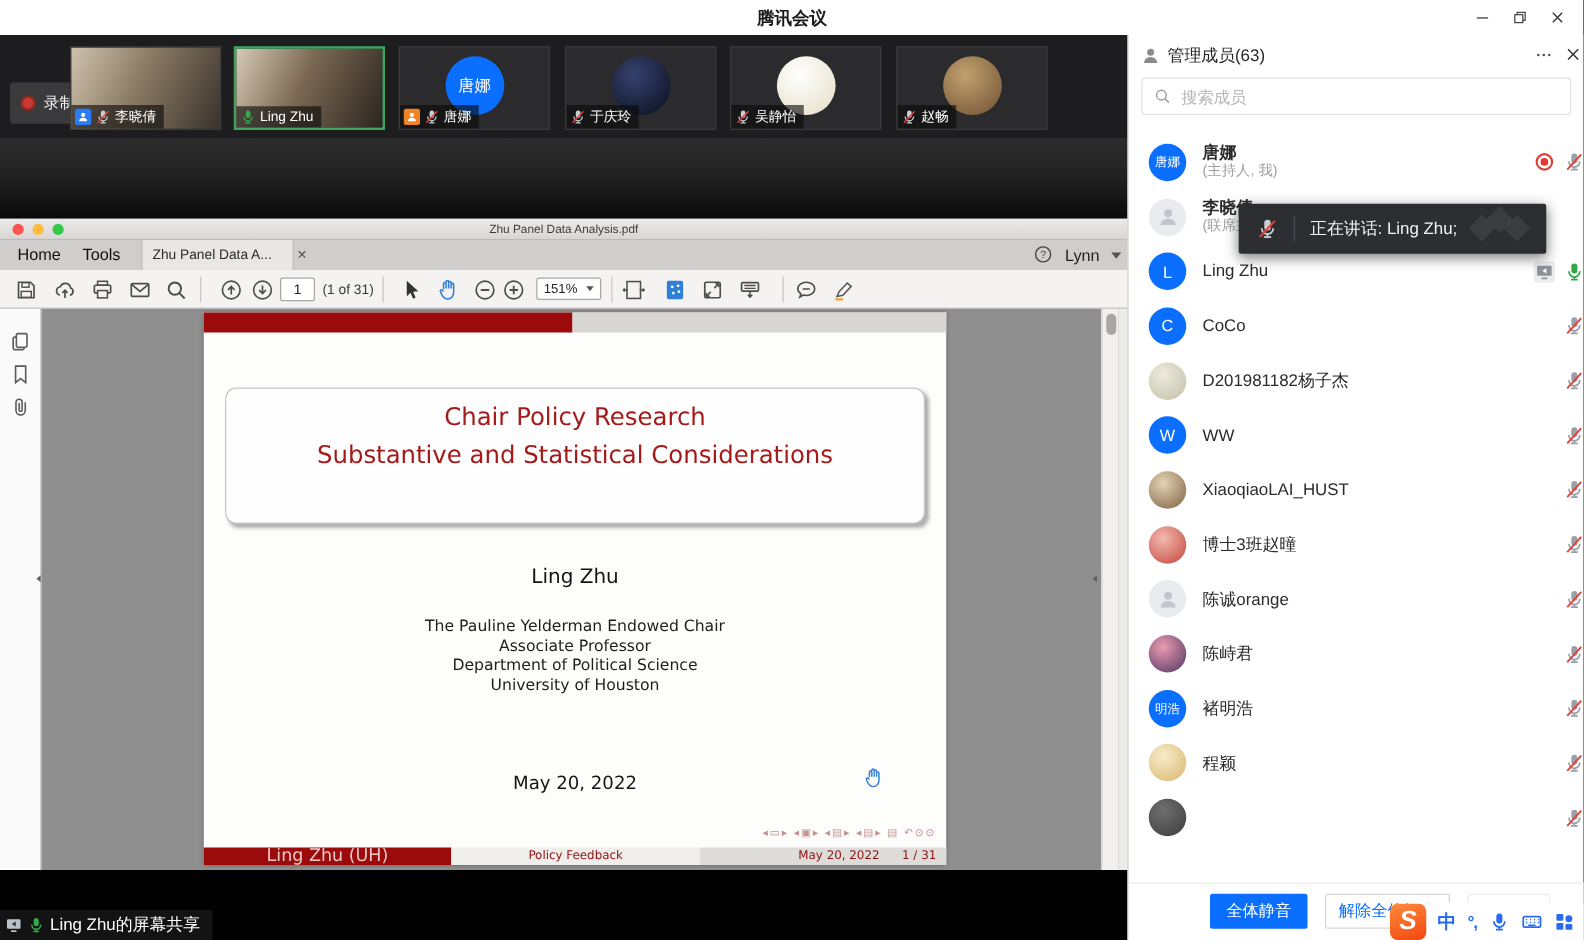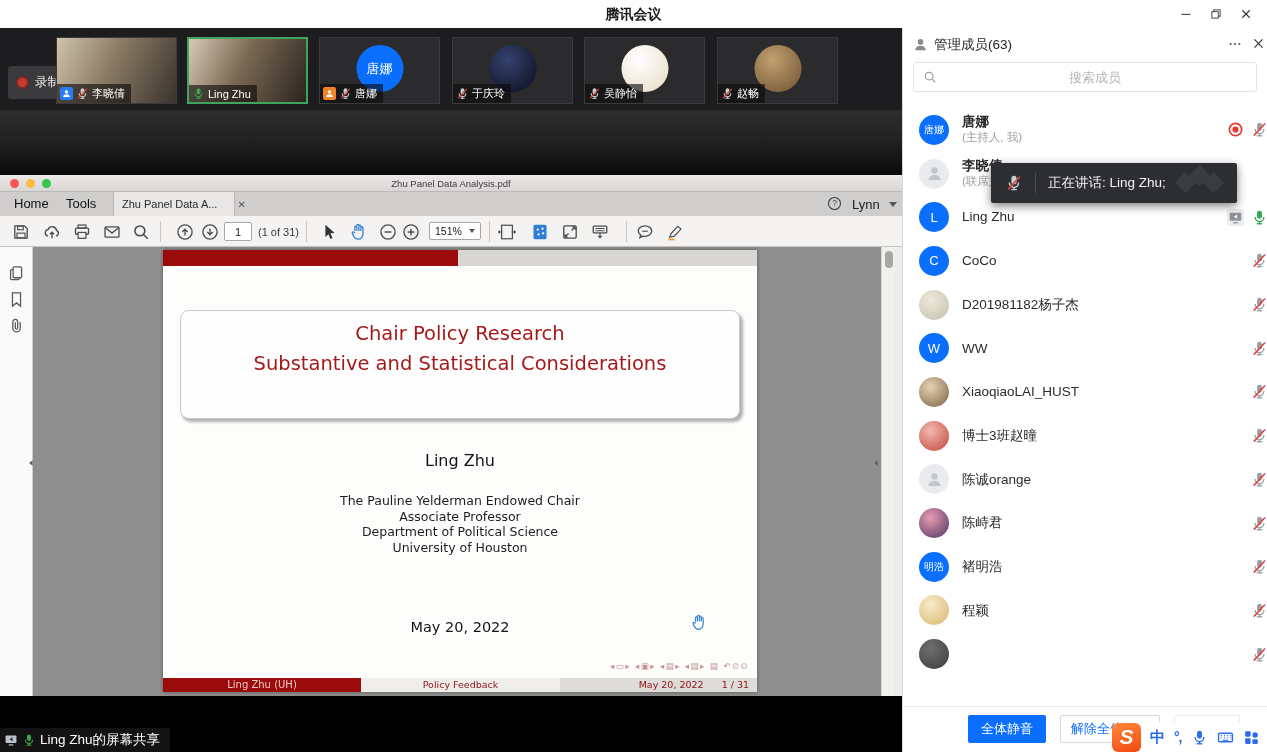--- a/index.html
+++ b/index.html
@@ -63,39 +63,39 @@
   .title-card{position:absolute;left:17px;top:60px;width:558px;height:107px;background:#fefefe;border:1px solid #c9c9c9;border-radius:9px;box-shadow:2.5px 3px 3px rgba(80,80,80,.45);}
   .title-card .tl-line{text-align:center;color:#a41a1a;font-size:19.5px;line-height:30px;font-family:"DejaVu Sans",sans-serif;}
   .title-card .pad{padding-top:8px;}
   .slide-author{position:absolute;left:0;width:594px;top:201px;text-align:center;font-size:16px;color:#141414;font-family:"DejaVu Sans",sans-serif;}
   .slide-affil{position:absolute;left:0;width:594px;top:243px;text-align:center;font-size:12.5px;line-height:15.5px;color:#1d1d1d;font-family:"DejaVu Sans",sans-serif;}
   .slide-contact{position:absolute;left:0;width:594px;top:315px;text-align:center;font-size:12.5px;line-height:15.5px;color:#1d1d1d;font-style:italic;font-family:"DejaVu Sans",sans-serif;}
   .slide-date{position:absolute;left:0;width:594px;top:369px;text-align:center;font-size:14.5px;color:#141414;font-family:"DejaVu Sans",sans-serif;}
   .hand-cursor{position:absolute;left:527px;top:364px;width:17px;height:17px;color:#555;}
   .nav-symbols{position:absolute;right:8px;top:411px;font-size:8.5px;letter-spacing:1.5px;color:#c49090;}
   .slide-footer{position:absolute;left:0;bottom:0;width:594px;height:14px;display:flex;font-family:"DejaVu Sans",sans-serif;}
-  .f-left{width:198px;background:#9c0b0b;color:#eec7c7;font-size:10px;text-align:center;line-height:14px;}
+  .f-left{width:198px;background:#9c0b0b;color:#eec7c7;font-size:14px;text-align:center;line-height:14px;}
   .f-center{width:199px;background:#f0eeeb;color:#8c1212;font-size:9.5px;text-align:center;line-height:14px;}
   .f-right{flex:1;background:#dedcd9;color:#8c1212;font-size:9.5px;line-height:14px;display:flex;justify-content:flex-end;gap:18px;padding-right:8px;}
   .blackzone{position:absolute;left:0;top:668px;width:902px;height:56px;background:#000;}
   .share-banner{position:absolute;left:0;top:700px;height:24px;background:#131313;display:flex;align-items:center;gap:4px;padding:0 10px 0 4px;}
   .share-banner .ic{width:14px;height:14px;}
   .share-banner .lb{color:#fff;font-size:13.5px;white-space:nowrap;}
   
   .panel{position:absolute;left:902px;top:28px;width:403px;height:724px;background:#fff;border-left:1px solid #d9d9d9;box-sizing:border-box;}
   .p-header{position:absolute;left:0;top:0;width:100%;height:32px;}
   .p-header .pic{position:absolute;left:10px;top:9px;width:15px;height:15px;color:#8a8a8a;}
   .p-title{position:absolute;left:31px;top:8px;font-size:13.5px;color:#262626;}
   .p-dots{position:absolute;right:62px;top:9px;width:16px;height:14px;color:#555;}
   .p-close{position:absolute;right:40px;top:9px;width:13px;height:13px;color:#333;}
   .ham-strip{position:absolute;right:0;top:0;width:20px;height:32px;background:#f2f2f2;border-left:1px solid #e6e6e6;box-sizing:border-box;display:flex;align-items:center;justify-content:center;}
   .ham-strip span{width:12px;height:10px;display:block;color:#555;}
   .searchbox{position:absolute;left:10px;top:34px;width:344px;height:30px;border:1px solid #e2e2e2;border-radius:3px;background:#fff;display:flex;align-items:center;box-sizing:border-box;padding:0 9px;gap:6px;}
   .searchbox .sic{width:14px;height:14px;color:#a0a0a0;flex:none;}
-  .searchbox input{border:none;outline:none;flex:1;font-size:13px;color:#4c1d95;font-family:inherit;text-align:center;}
+  .searchbox input{border:none;outline:none;flex:1;font-size:13px;color:#4c1d95;font-family:inherit;}
   .searchbox input::placeholder{color:#b5b5b5;}
   .plist{position:absolute;left:0;top:80px;width:100%;height:598px;overflow:hidden;}
   .p-row{height:43.7px;display:flex;align-items:center;padding-left:16px;position:relative;box-sizing:border-box;}
   .p-av{width:30px;height:30px;border-radius:50%;flex:none;display:flex;align-items:center;justify-content:center;color:#fff;overflow:hidden;}
   .p-av .pp{width:17px;height:17px;color:#c2c6cc;}
   .p-nameblock{margin-left:13px;line-height:15.5px;}
   .p-name{font-size:13.5px;color:#2b2b2b;}
   .has-sub .p-name{font-weight:bold;}
   .p-sub{font-size:11.5px;color:#9e9e9e;}
   .p-icons{position:absolute;right:13px;top:0;height:100%;display:flex;align-items:center;gap:7px;}

